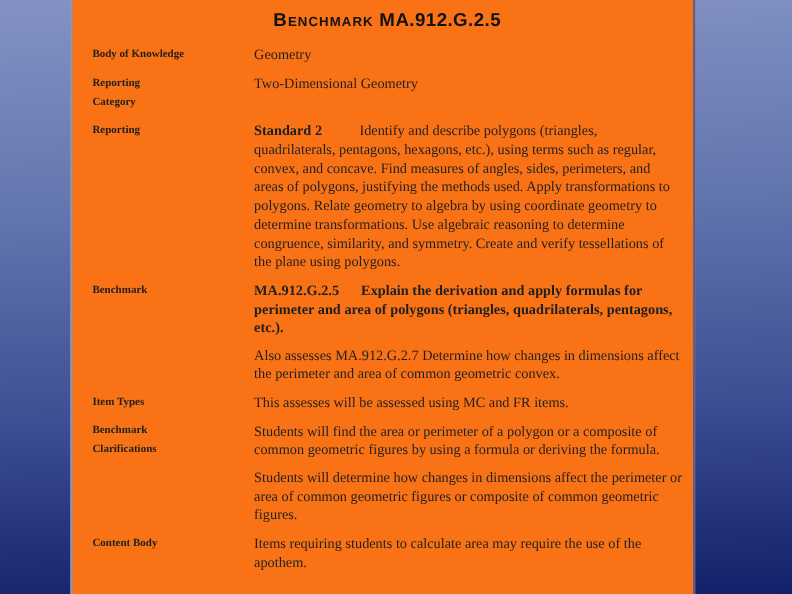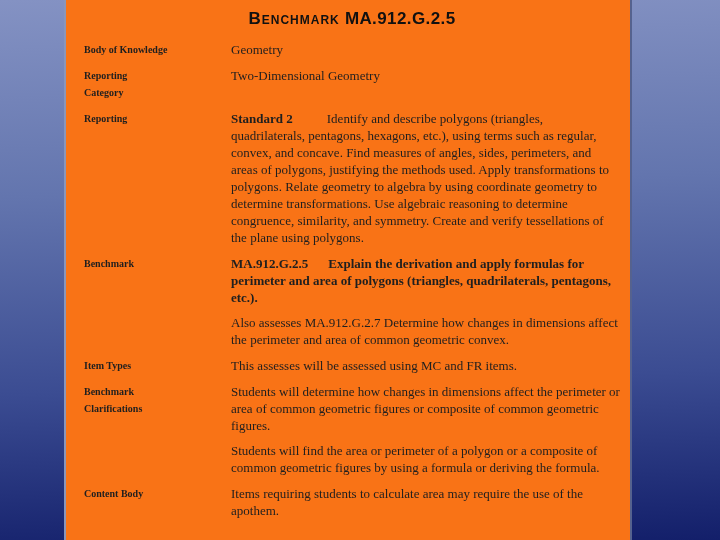--- a/index.html
+++ b/index.html
@@ -118,22 +118,22 @@
       <p class="para"><span>This assesses will be assessed using MC and FR items.</span></p>
     </div>
   </div>
 
   <div class="row">
     <div class="row-label">
       <div>Benchmark</div>
       <div>Clarifications</div>
     </div>
     <div class="row-content">
+      <p class="para"><span>Students will find the area or perimeter of a polygon or a composite of common geometric figures by using a formula or deriving the formula.</span></p>
       <p class="para"><span>Students will determine how changes in dimensions affect the perimeter or area of common geometric figures or composite of common geometric figures.</span></p>
-      <p class="para"><span>Students will find the area or perimeter of a polygon or a composite of common geometric figures by using a formula or deriving the formula.</span></p>
     </div>
   </div>
 
   <div class="row">
     <div class="row-label">
       <div>Content Body</div>
     </div>
     <div class="row-content">
       <p class="para"><span>Items requiring students to calculate area may require the use of the apothem.</span></p>
     </div>

